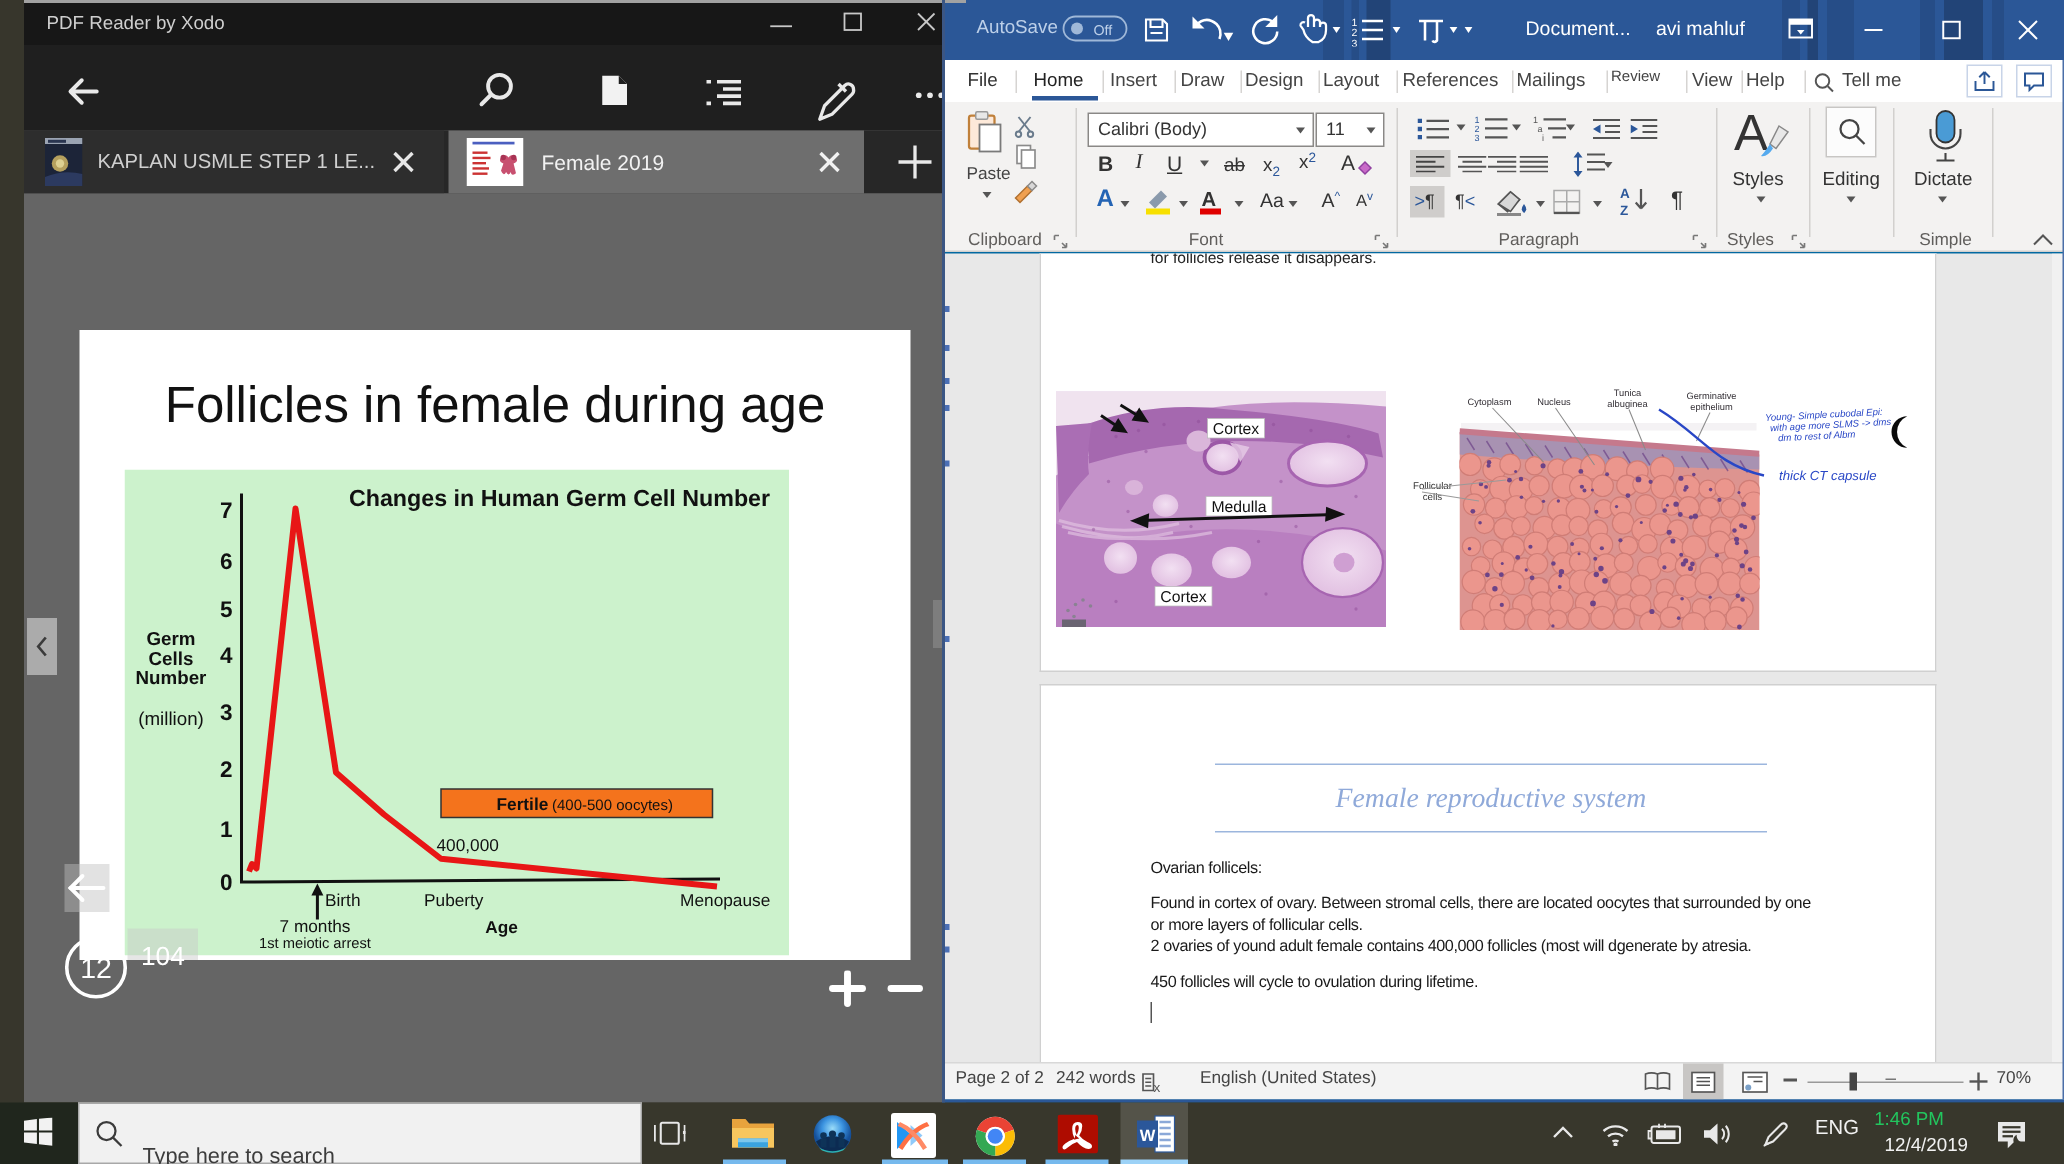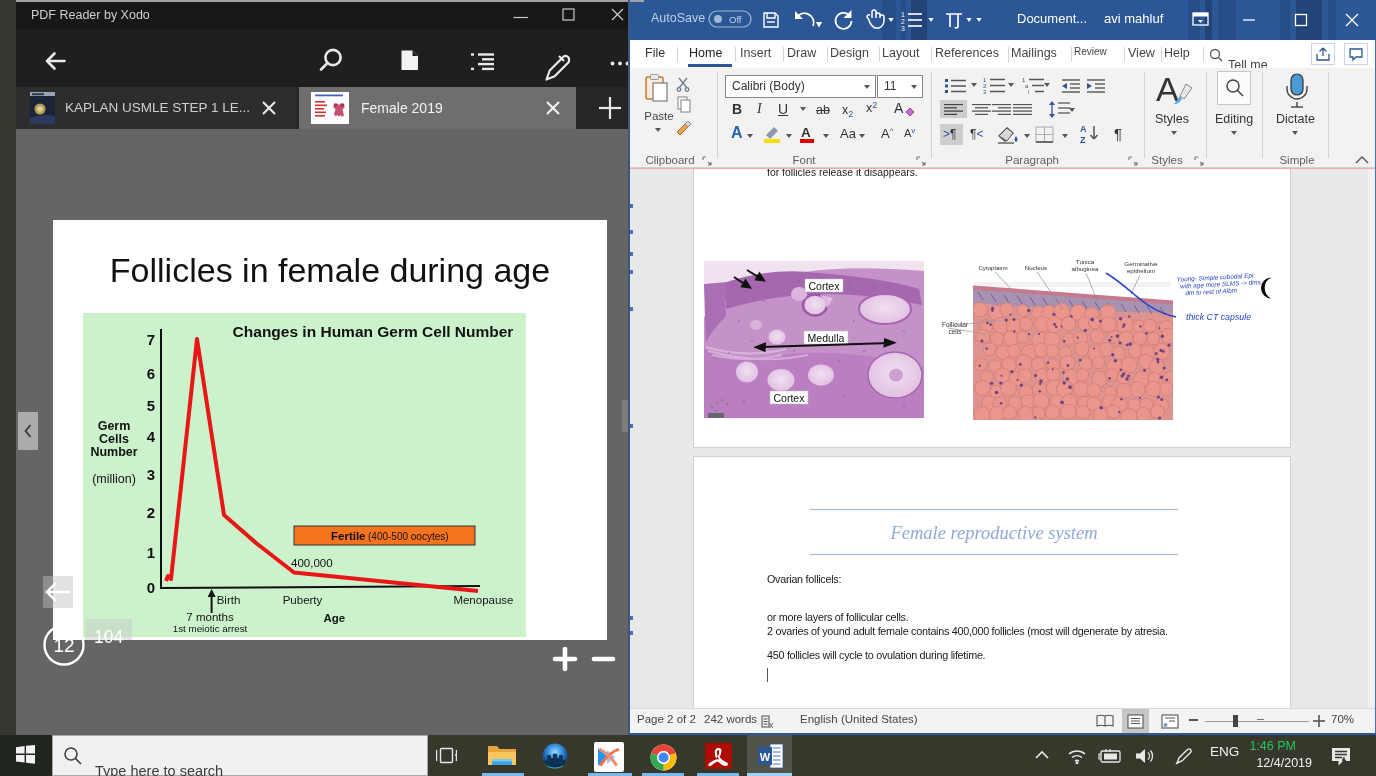--- a/index.html
+++ b/index.html
@@ -12,21 +12,21 @@
 #xodo { left:0; top:0; width:628px; height:735px; background:#666666; overflow:hidden;margin-left:16px; }
 #x-title { left:0; top:0; width:628px; height:30px; background:#171717; color:#cfcfcf; font-size:12.5px; line-height:30px; padding-left:15px; }
 #x-toolbar { left:0; top:30px; width:628px; height:57px; background:#1f1f1f; }
 #x-tabs { left:0; top:87px; width:628px; height:42px; background:#272727; }
 .x-tab1 { left:0; top:0; width:280px; height:42px; background:#2d2d2d; }
 .x-tab2 { left:283px; top:0; width:277px; height:42px; background:#6e6e6e; }
 #x-content { left:0; top:129px; width:628px; height:606px; background:#656565; }
 #x-page { left:37px; top:91px; width:554px; height:420px; background:#ffffff; }
 
 
-#word { left:628px; top:0; width:748px; height:735px; background:#fca5a5; }
+#word { left:628px; top:0; width:748px; height:735px; background:#0369a1; }
 #w-title { left:0; top:0; width:748px; height:40px; background:#2b5797; overflow:hidden; }
 #w-menu { left:0; top:40px; width:748px; height:28px; background:#ffffff; }
 #w-ribbon { left:0; top:68px; width:748px; height:100px; background:#f3f2f1; border-bottom:1px solid #d2d0ce; }
 #w-doc { left:0; top:169px; width:748px; height:539px; background:#e8e8e8; overflow:hidden; }
 #w-status { left:0; top:708px; width:748px; height:25px; background:#f3f3f3; border-top:1px solid #d8d8d8; font-size:11.5px; color:#444; }
 #w-bottomline { left:0; top:733px; width:748px; height:2px; background:#2b5797; }
 
 
 #taskbar { left:0; top:735px; width:1376px; height:41px; background:#38372c; }
 </style>
@@ -292,21 +292,21 @@
       <div class="abs" style="left:303px;top:7px;width:1px;height:15px;background:#d6d4d2"></div>
       <div class="abs" style="left:380px;top:7px;width:1px;height:15px;background:#d6d4d2"></div>
       <div class="abs" style="left:443px;top:7px;width:1px;height:15px;background:#d6d4d2"></div>
       <div class="abs" style="left:496px;top:7px;width:1px;height:15px;background:#d6d4d2"></div>
       <div class="abs" style="left:533px;top:7px;width:1px;height:15px;background:#d6d4d2"></div>
       <div class="abs" style="left:575px;top:7px;width:1px;height:15px;background:#d6d4d2"></div>
       <svg class="abs" style="left:580px;top:7px" width="16" height="16" viewBox="0 0 16 16">
           <circle cx="7" cy="7" r="4.5" stroke="#555" stroke-width="1.3" fill="none"></circle>
           <line x1="10.5" y1="10.5" x2="14" y2="14" stroke="#555" stroke-width="1.3"></line>
         </svg>
-      <div class="abs" style="left:600px;top:18px;font-size:12.5px;color:#444">Tell me</div>
+      <div class="abs" style="left:600px;top:6px;font-size:12.5px;color:#444">Tell me</div>
       <div class="abs" style="left:683px;top:3px;width:24px;height:22px;background:#fff;border:1px solid #c8d4e8"></div>
       <svg class="abs" style="left:686px;top:5px" width="18" height="18" viewBox="0 0 18 18">
           <g stroke="#2b5797" stroke-width="1.3" fill="none">
             <path d="M3 9 v6 h12 v-6"></path>
             <path d="M9 11 v-8 m0 0 l-3.5 3.5 m3.5 -3.5 l3.5 3.5"></path>
           </g>
         </svg>
       <div class="abs" style="left:716px;top:3px;width:24px;height:22px;background:#fff;border:1px solid #c8d4e8"></div>
       <svg class="abs" style="left:719px;top:5px" width="18" height="18" viewBox="0 0 18 18">
           <path d="M3 4 h12 v8 h-6 l-3 3 v-3 h-3 z" stroke="#2b5797" stroke-width="1.3" fill="none"></path>
@@ -506,21 +506,21 @@
         </svg>
       <div class="abs" style="left:434px;top:66px;width:0;height:0;border:3px solid transparent;border-top:4px solid #555"></div>
       <svg class="abs" style="left:451px;top:55px" width="22" height="22" viewBox="0 0 22 22">
           <g font-size="9" font-weight="bold" fill="#2b579a" font-family="Liberation Sans">
             <text x="1" y="9">A</text>
             <text x="1" y="20">Z</text>
           </g>
           <path d="M15 3 v13 m0 0 l-3.5 -4 m3.5 4 l3.5 -4" stroke="#555" stroke-width="1.5" fill="none"></path>
         </svg>
       <div class="abs" style="left:486px;top:57px;font-size:15px;color:#333">¶</div>
-      <div class="abs" style="left:371px;top:86px;width:60px;text-align:right;color:#605e5c">Paragraph</div>
+      <div class="abs" style="left:371px;top:86px;width:60px;text-align:left;color:#605e5c">Paragraph</div>
       <svg class="abs" style="left:500px;top:88px" width="10" height="10" viewBox="0 0 10 10">
           <g stroke="#777" stroke-width="1.1" fill="none">
             <path d="M1 1 h3 M1 1 v3 M9 9 h-3 M9 9 v-3 M6 6 l3 3"></path>
           </g>
         </svg>
       <div class="abs" style="left:516px;top:4px;width:1px;height:86px;background:#d2d0ce"></div>
 
       <div class="abs" style="left:528px;top:2px;font-size:34px;color:#333;font-weight:500">A</div>
       <svg class="abs" style="left:544px;top:14px" width="22" height="26" viewBox="0 0 22 26">
           <path d="M14 2 l6 4 l-8 11 l-4 -3 z" fill="#e8e8e8" stroke="#888" stroke-width="1"></path>
@@ -912,20 +912,21 @@
         </svg>
         <div class="abs" style="left:483px;top:105px;width:100px;font-size:6.4px;color:#2947c6;font-style:italic;line-height:7.2px;transform:rotate(-3deg);white-space:nowrap">Young- Simple cubodal Epi:<br><span style="margin-left:3px">with age more SLMS -&gt; dms</span><br><span style="margin-left:8px">dm to rest of Albm</span></div>
         <div class="abs" style="left:492px;top:144px;width:90px;font-size:8.8px;color:#2947c6;font-style:italic">thick CT capsule</div>
       </div>
 
       <div class="abs" style="left:65px;top:287px;width:598px;height:260px;background:#ffffff;border:1px solid #d0d0d0;border-bottom:none">
         <div class="abs" style="left:116px;top:52px;width:368px;height:1px;background:#9cb6dd"></div>
         <div class="abs" style="left:116px;top:66px;width:368px;height:26px;text-align:center;font-family:'Liberation Serif',serif;font-style:italic;font-size:18.5px;color:#8fa9d9">Female reproductive system</div>
         <div class="abs" style="left:116px;top:97px;width:368px;height:1px;background:#9cb6dd"></div>
         <div class="abs" style="left:73px;top:116px;font-size:10.8px;letter-spacing:-0.28px;color:#1a1a1a;white-space:nowrap">Ovarian follicels:</div>
+        <div class="abs" style="left:73px;top:139px;font-size:10.8px;letter-spacing:-0.28px;color:#1a1a1a;white-space:nowrap" id="tl1">Found in cortex of ovary. Between stromal cells, there are located oocytes that surrounded by one</div>
         <div class="abs" style="left:73px;top:154px;font-size:10.8px;letter-spacing:-0.28px;color:#1a1a1a;white-space:nowrap">or more layers of follicular cells.</div>
         <div class="abs" style="left:73px;top:168px;font-size:10.8px;letter-spacing:-0.28px;color:#1a1a1a;white-space:nowrap" id="tl2">2 ovaries of yound adult female contains 400,000 follicles (most will dgenerate by atresia.</div>
         <div class="abs" style="left:73px;top:192px;font-size:10.8px;letter-spacing:-0.28px;color:#1a1a1a;white-space:nowrap">450 follicles will cycle to ovulation during lifetime.</div>
         <div class="abs" style="left:73px;top:211px;width:1px;height:14px;background:#555"></div>
       </div>
 
       <div class="abs" style="left:740px;top:0;width:8px;height:539px;background:#f1f1f1"></div>
     </div>
     <div id="w-status" class="abs">
       <div class="abs" style="left:9px;top:4px">Page 2 of 2</div>

